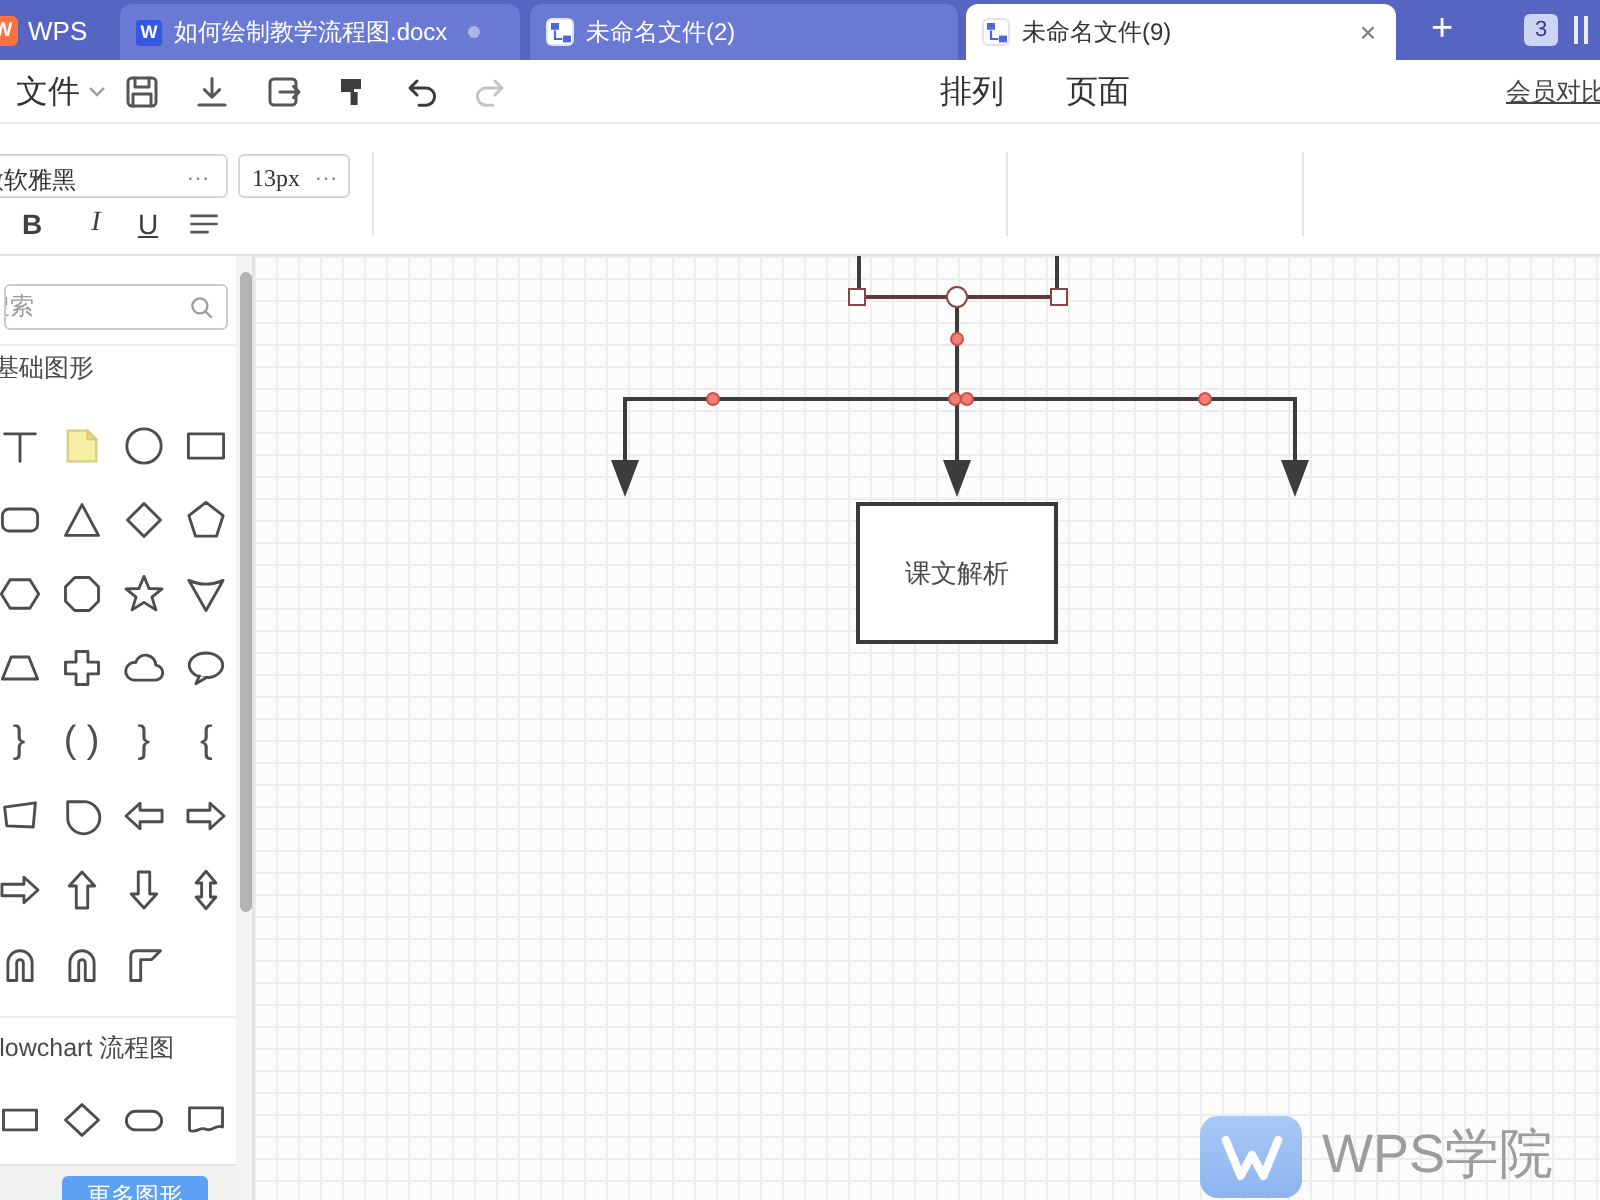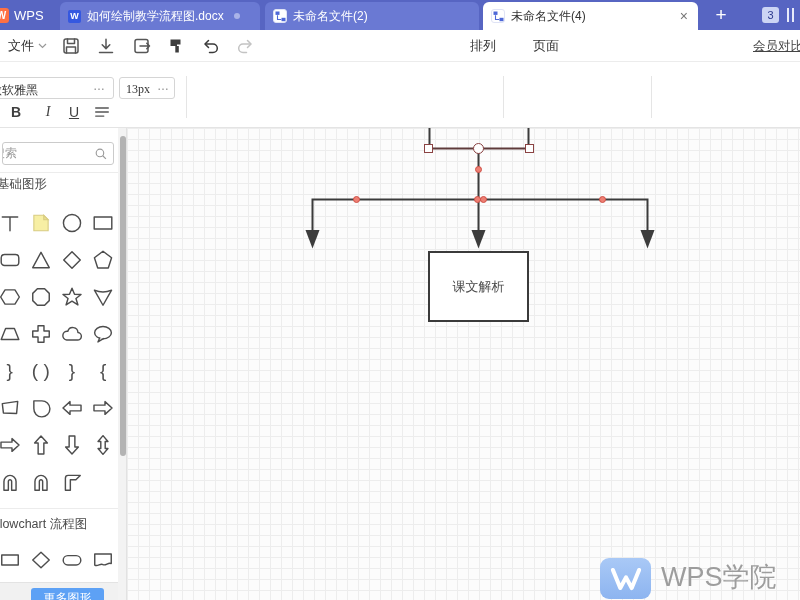--- a/index.html
+++ b/index.html
@@ -22,21 +22,21 @@
   .tab-close{margin-left:auto;color:#777;font-size:14px;padding:0 2px;}
   .newtab{position:absolute;left:708px;top:2px;color:#fff;font-size:19px;width:26px;height:26px;
     display:flex;align-items:center;justify-content:center;}
   .wincount{position:absolute;left:762px;top:7px;width:17px;height:16px;background:#ccd5f4;border-radius:3px;
     color:#2c3a8e;font-size:11px;display:flex;align-items:center;justify-content:center;}
   .winbars{position:absolute;left:787px;top:8px;width:12px;height:14px;display:flex;gap:3px;}
   .winbars i{width:2px;height:14px;background:#e8ebfa;}
 
   
   #menurow{position:absolute;left:0;top:30px;width:800px;height:32px;background:#fff;border-bottom:1px solid #ececec;}
-  .mitem{position:absolute;top:0;height:32px;display:flex;align-items:center;font-size:13px;color:#333;}
+  .mitem{position:absolute;top:0;height:32px;display:flex;align-items:center;font-size:16px;color:#333;}
   .micon{position:absolute;top:5px;width:22px;height:22px;display:flex;align-items:center;justify-content:center;}
   .ic{stroke:#565656;fill:none;stroke-width:1.5;stroke-linecap:round;stroke-linejoin:round;}
   .pill{position:absolute;left:398px;top:37px;width:49px;height:20px;background:#6aa0f6;border-radius:10px;
     color:#fff;font-size:12px;display:flex;align-items:center;justify-content:center;}
   .saved{position:absolute;left:268px;top:0;height:32px;display:flex;align-items:center;font-size:12px;color:#8c8c8c;}
   .memberlink{position:absolute;left:753px;top:0;height:32px;display:flex;align-items:center;
     font-size:12.5px;color:#444;text-decoration:underline;white-space:nowrap;}
 
   
   #formatrow{position:absolute;left:0;top:62px;width:800px;height:66px;background:#fff;border-bottom:1px solid #e4e4e4;}
@@ -116,21 +116,21 @@
     <span>未命名文件(2)</span>
   </div>
   <div class="tab active" style="left:483px;width:215px;">
     <span class="flow-ic">
       <svg width="11" height="11" viewBox="0 0 11 11">
           <rect x="0.5" y="0.5" width="4" height="3.4" fill="#4e68d8"></rect>
           <rect x="6.5" y="6.8" width="4" height="3.4" fill="#4e68d8"></rect>
           <path d="M2.5 4.2 V8.5 H6.2" stroke="#4e68d8" fill="none" stroke-width="1.1"></path>
         </svg>
     </span>
-    <span>未命名文件(4)</span>
+    <span>未命名文件(9)</span>
     <span class="tab-close">×</span>
   </div>
   <div class="newtab">+</div>
   <div class="wincount">3</div>
   <div class="winbars">
       <i></i>
       <i></i>
     </div>
 </div>
 

